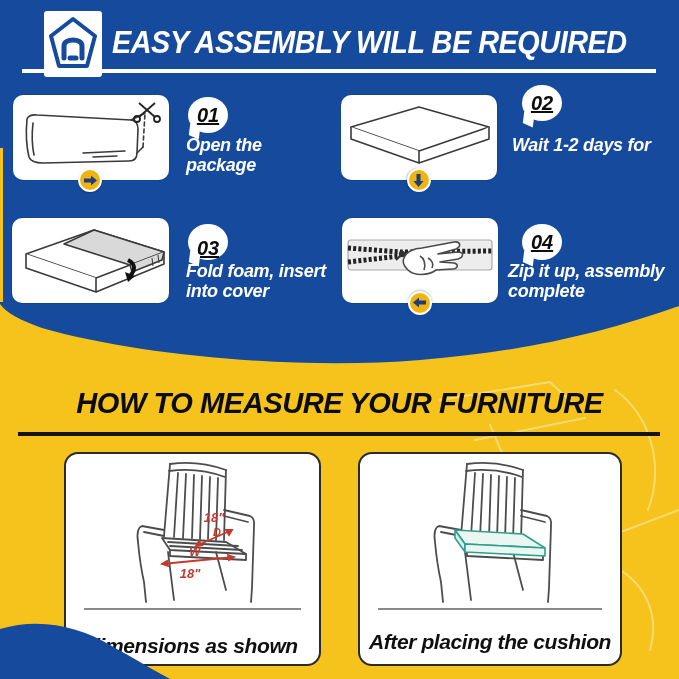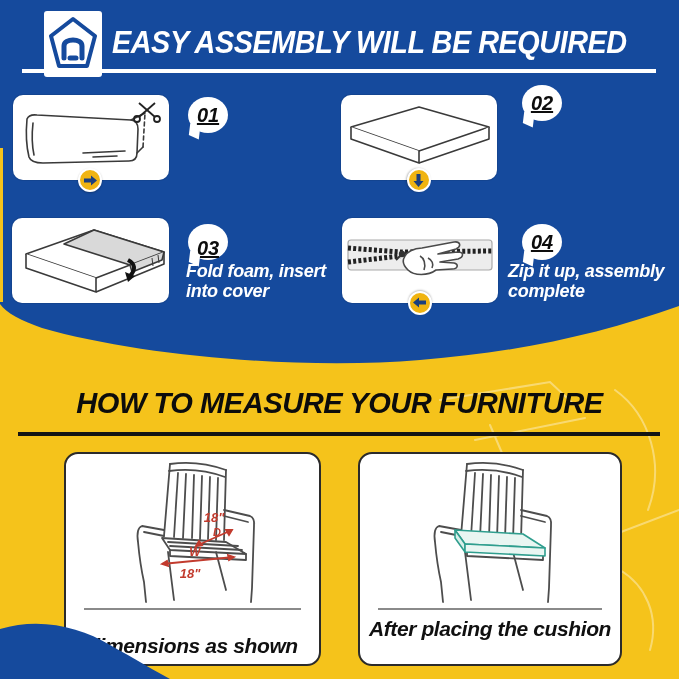--- a/index.html
+++ b/index.html
@@ -52,21 +52,21 @@
                  transform:scaleX(.97);}
   .measure-rule{left:18px;top:432px;width:642px;height:4px;background:#141414;}
 
   .mpanel{position:absolute;background:#fff;border:2px solid #2b2b2b;border-radius:14px;}
   #mp1{left:64px;top:452px;width:253px;height:210px;}
   #mp2{left:358px;top:452px;width:260px;height:210px;}
   .chair-wrap{position:absolute;left:50%;top:4px;transform:translateX(-50%);}
   .cap-rule{position:absolute;left:18px;right:18px;top:154px;height:2px;background:#8a8a8a;}
   .caption{position:absolute;left:0;right:0;bottom:7px;text-align:center;color:#101010;
            font-weight:bold;font-style:italic;font-size:21px;line-height:1.06;letter-spacing:-.4px;}
-  #mp2 .caption{bottom:24px;}
+  #mp2 .caption{bottom:11px;}
 
   .wave{left:0;bottom:0;width:170px;height:58px;}
   .sketch{left:380px;top:370px;width:299px;height:300px;pointer-events:none;}
 </style>
 </head>
 <body>
 
 <div id="page">
 
   <div class="abs blue-top"></div>
@@ -154,21 +154,26 @@
   <div class="badge" id="b2">
       <span>02</span>
     </div>
   <div class="badge" id="b3">
       <span>03</span>
     </div>
   <div class="badge" id="b4">
       <span>04</span>
     </div>
 
+  <div class="step-label" id="l1">
+    <div>Open the</div>
+    <div>package</div>
+  </div>
   <div class="step-label" id="l2">
+    <div>Wait 1-2 days for</div>
   </div>
   <div class="step-label" id="l3">
     <div>Fold foam, insert</div>
     <div>into cover</div>
   </div>
   <div class="step-label" id="l4">
     <div>Zip it up, assembly</div>
     <div>complete</div>
   </div>
 

